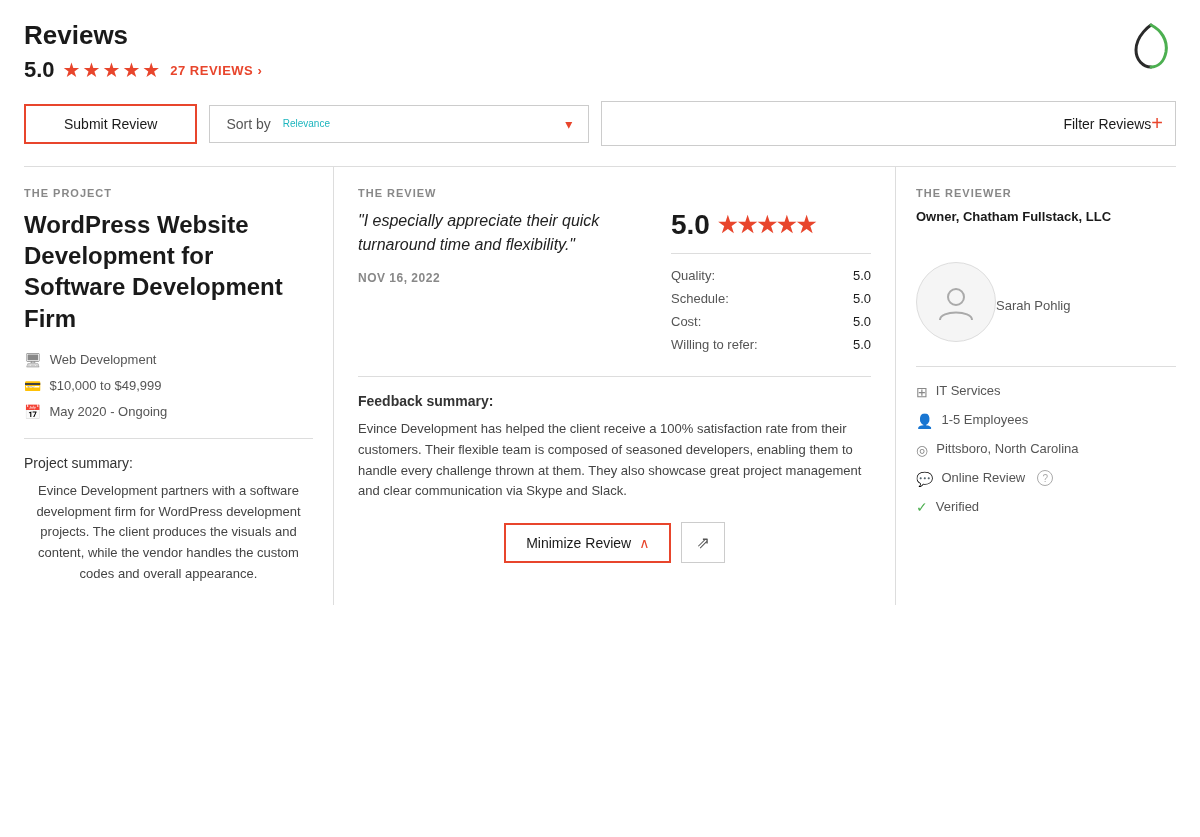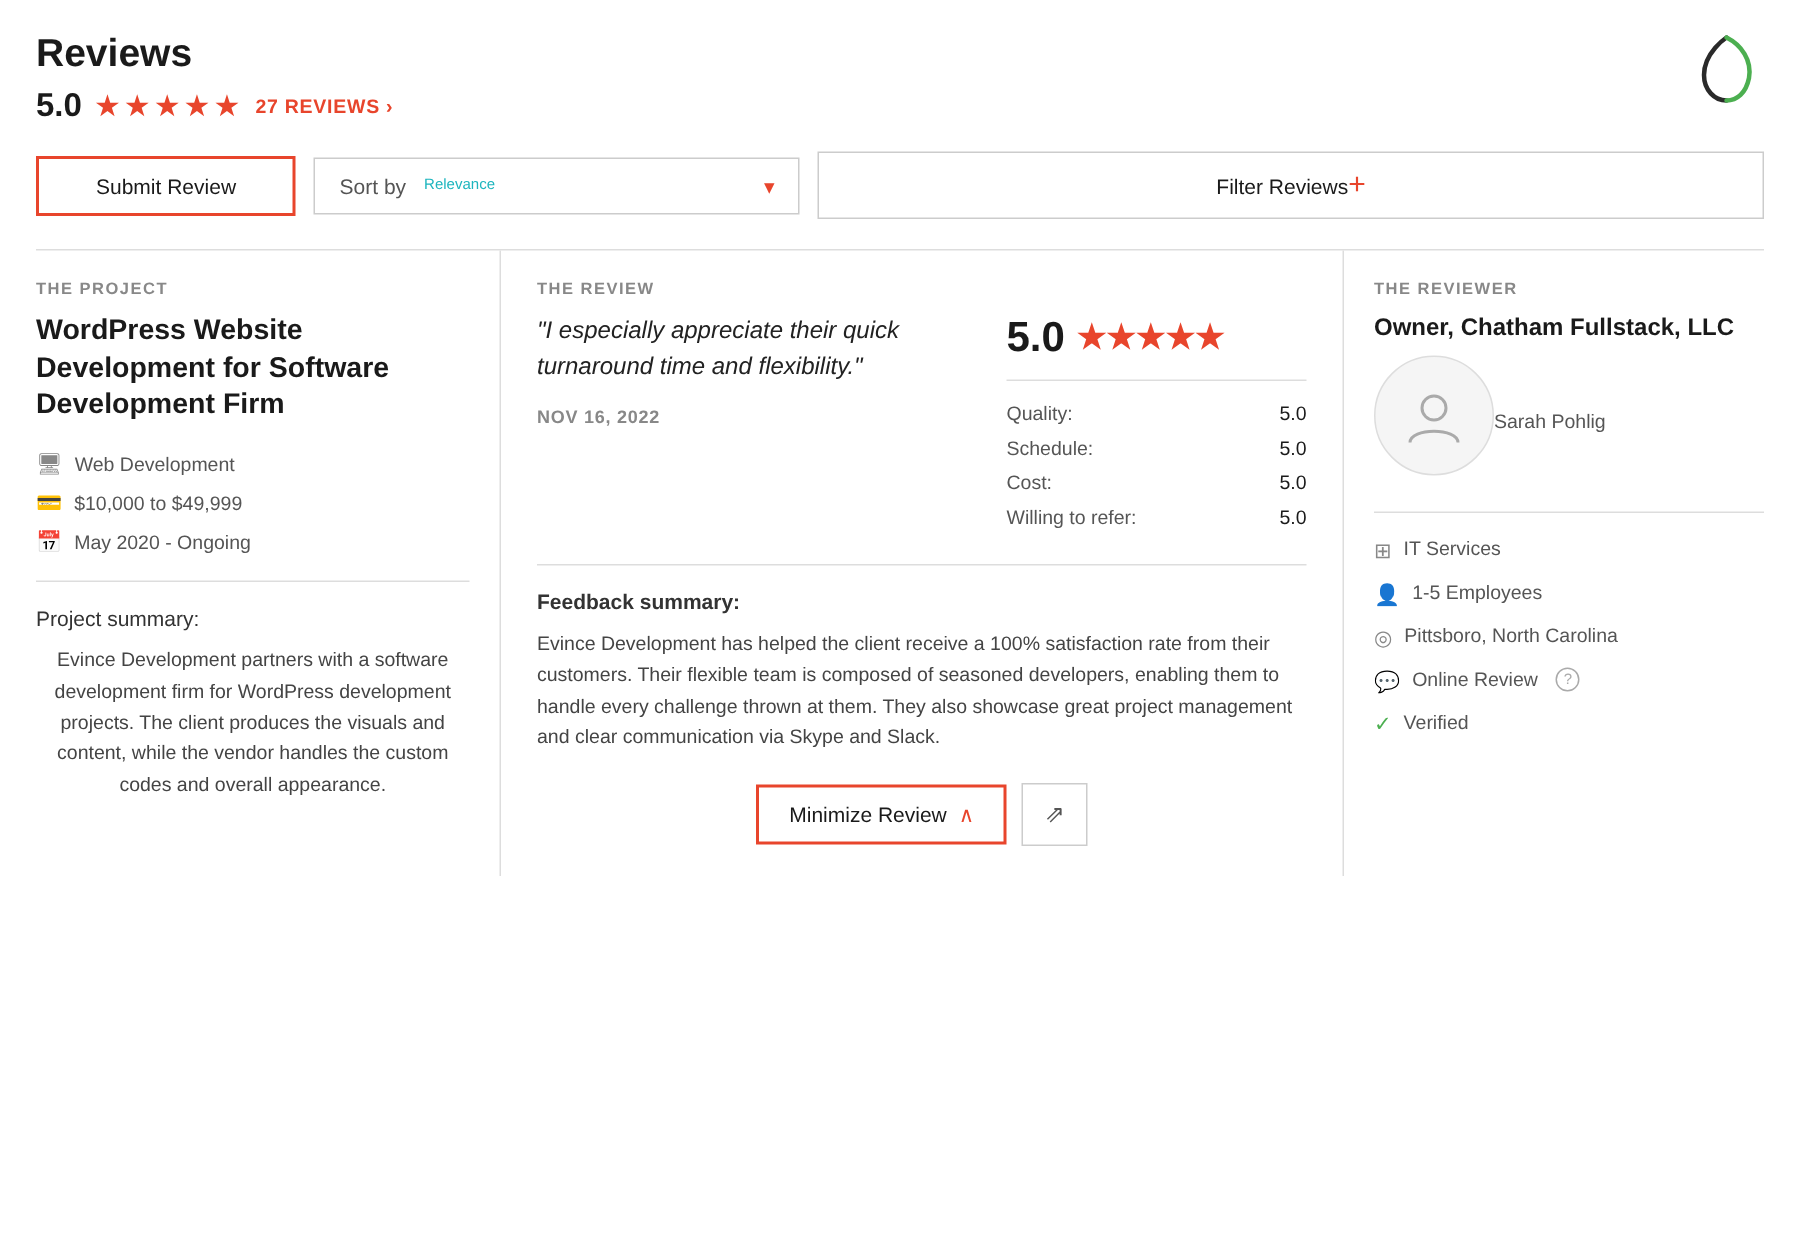--- a/index.html
+++ b/index.html
@@ -13,35 +13,35 @@
     .rating-row { display: flex; align-items: center; gap: 8px; margin-top: 6px; }
     .rating-score { font-size: 22px; font-weight: 700; color: #1a1a1a; }
     .stars { color: #e8452c; font-size: 20px; letter-spacing: 2px; }
     .reviews-count { color: #e8452c; font-size: 13px; font-weight: 600; letter-spacing: 0.5px; cursor: pointer; }
     .reviews-count::after { content: ' ›'; }
     .logo-icon { width: 50px; height: 50px; }
 
     
     .toolbar { display: flex; align-items: center; gap: 12px; margin-bottom: 20px; }
     .submit-review-btn { border: 2px solid #e8452c; color: #1a1a1a; background: #fff; padding: 10px 38px; font-size: 14px; font-weight: 500; cursor: pointer; white-space: nowrap; min-width: 140px; }
-    .sort-dropdown { display: flex; align-items: center; border: 1px solid #ccc; padding: 10px 16px; flex: 0 0 auto; width: 324px; cursor: pointer; background: #fff; }
+    .sort-dropdown { display: flex; align-items: center; border: 1px solid #ccc; padding: 10px 16px; flex: 0 0 auto; width: 380px; cursor: pointer; background: #fff; }
     .sort-label { color: #555; font-size: 14px; margin-right: 12px; white-space: nowrap; }
     .sort-value { color: #1db5be; font-size: 10px; flex: 1; }
     .sort-chevron { color: #e8452c; font-size: 14px; }
-    .filter-btn { display: flex; align-items: center; justify-content: center; border: 1px solid #ccc; padding: 10px 12px; flex: 1; cursor: pointer; background: #fff; }
+    .filter-btn { display: flex; align-items: center; justify-content: flex-end; border: 1px solid #ccc; padding: 10px 12px; flex: 1; cursor: pointer; background: #fff; }
     .filter-label { color: #1a1a1a; font-size: 14px; }
     .filter-plus { color: #e8452c; font-size: 20px; font-weight: 300; }
 
     
     .content-grid { display: grid; grid-template-columns: 310px 1fr 280px; border-top: 1px solid #ddd; }
 
     
     .project-col { padding: 20px 20px 20px 0; border-right: 1px solid #ddd; }
     .col-label { font-size: 11px; color: #888; font-weight: 600; letter-spacing: 1px; text-transform: uppercase; margin-bottom: 10px; }
-    .project-title { font-size: 19px; font-weight: 700; color: #1a1a1a; line-height: 1.3; margin-bottom: 18px; }
+    .project-title { font-size: 24px; font-weight: 700; color: #1a1a1a; line-height: 1.3; margin-bottom: 18px; }
     .project-meta { display: flex; flex-direction: column; gap: 10px; margin-bottom: 18px; }
     .meta-item { display: flex; align-items: center; gap: 8px; color: #555; font-size: 13px; }
     .meta-icon { color: #888; font-size: 14px; }
     .divider { border: none; border-top: 1px solid #ddd; margin: 16px 0; }
     .project-summary-label { font-weight: 400; font-size: 14px; margin-bottom: 10px; }
     .project-summary-text { font-size: 13px; color: #444; line-height: 1.6; text-align: center; }
 
     
     .review-col { padding: 20px 24px; border-right: 1px solid #ddd; }
     .review-top { display: flex; gap: 24px; margin-bottom: 20px; }
@@ -59,21 +59,21 @@
     .feedback-label { font-weight: 700; font-size: 14px; margin-bottom: 10px; }
     .feedback-text { font-size: 13px; color: #444; line-height: 1.6; margin-bottom: 20px; }
 
     .review-actions { display: flex; align-items: center; gap: 10px; justify-content: center; }
     .minimize-btn { display: flex; align-items: center; gap: 8px; border: 2px solid #e8452c; color: #1a1a1a; background: #fff; padding: 10px 20px; font-size: 14px; font-weight: 500; cursor: pointer; }
     .minimize-chevron { color: #e8452c; }
     .share-btn { border: 1px solid #ccc; background: #fff; padding: 10px 14px; cursor: pointer; color: #555; font-size: 16px; }
 
     
     .reviewer-col { padding: 20px 0 20px 20px; }
-    .reviewer-name { font-size: 16px; font-weight: 700; color: #1a1a1a; margin-bottom: 7px; line-height: 1.3; }
+    .reviewer-name { font-size: 13px; font-weight: 700; color: #1a1a1a; margin-bottom: 36px; line-height: 1.3; }
     .avatar-container { display: flex; flex-direction: row; align-items: center; margin-bottom: 16px; }
     .avatar-circle { width: 80px; height: 80px; border-radius: 50%; border: 1px solid #ddd; display: flex; align-items: center; justify-content: center; background: #f5f5f5; margin-bottom: 8px; }
     .reviewer-person-name { font-size: 13px; color: #555; }
     .reviewer-divider { border: none; border-top: 1px solid #ddd; margin: 16px 0; }
     .reviewer-meta { display: flex; flex-direction: column; gap: 12px; }
     .reviewer-meta-item { display: flex; align-items: flex-start; gap: 8px; font-size: 13px; color: #555; }
     .reviewer-meta-icon { color: #888; font-size: 14px; margin-top: 1px; }
     .verified-item { display: flex; align-items: center; gap: 8px; font-size: 13px; color: #555; }
     .verified-icon { color: #4caf50; font-size: 14px; }
   </style>

